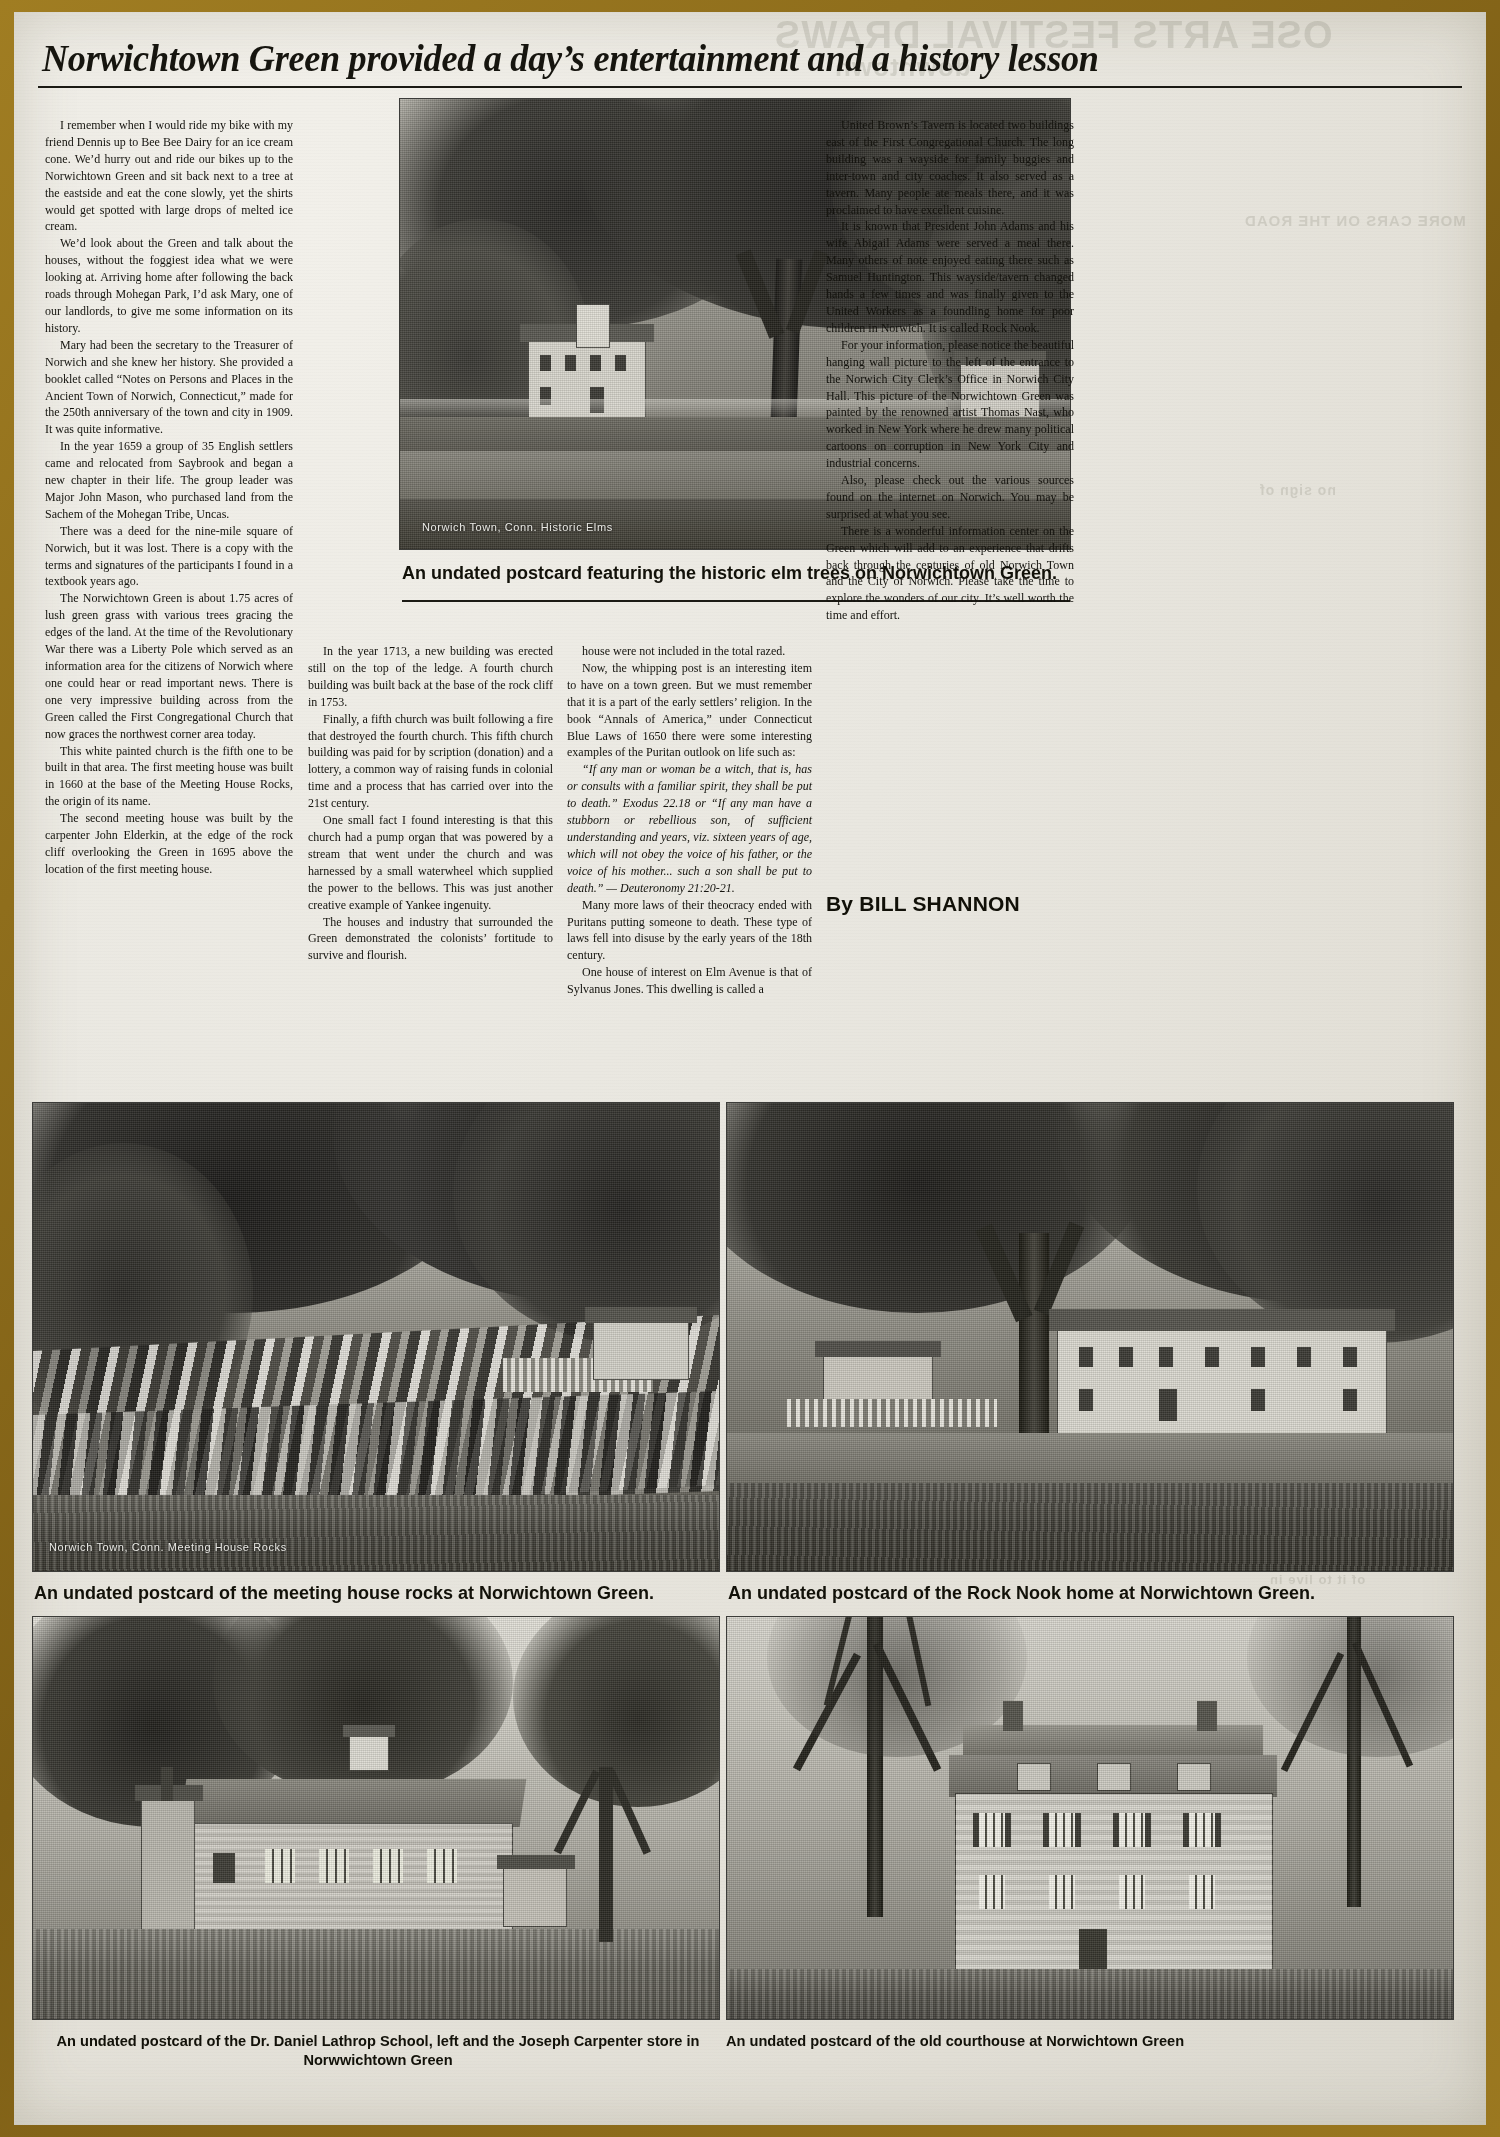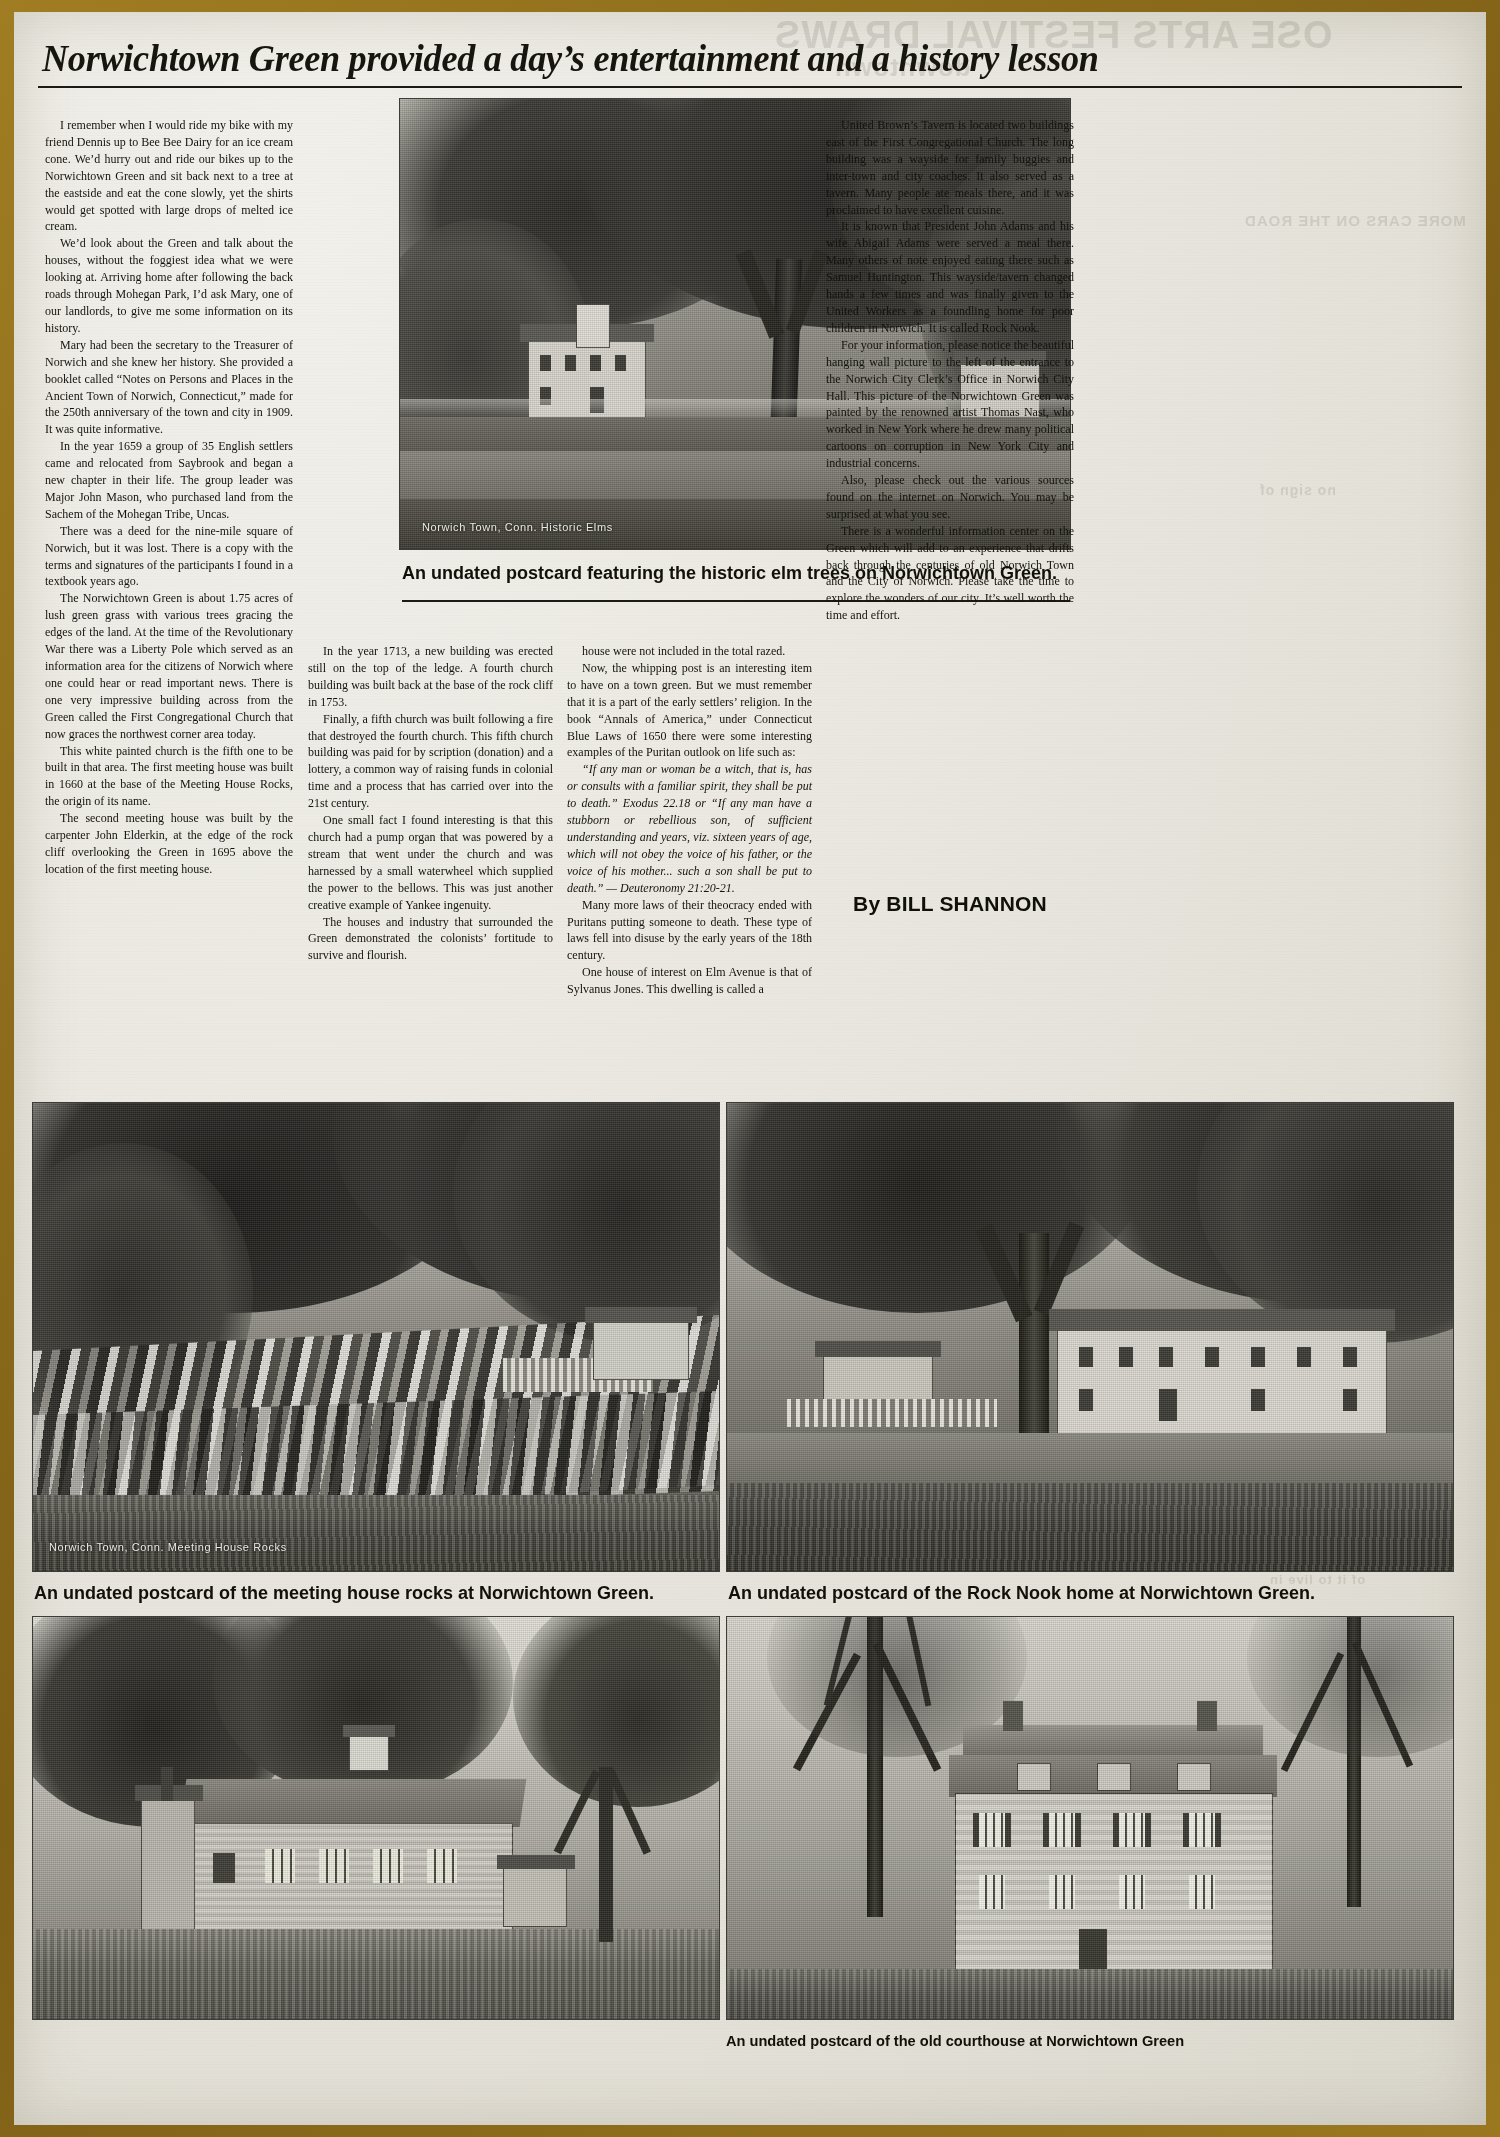--- a/index.html
+++ b/index.html
@@ -80,21 +80,21 @@
 
   #col1 { left: 31px;  top: 86px;  width: 248px; }
   #col2 { left: 294px; top: 612px; width: 245px; }
   #col3 { left: 553px; top: 612px; width: 245px; }
   #col4 { left: 812px; top: 86px;  width: 248px; }
 
   #byline {
     position: absolute;
     left: 812px; top: 880px;
     width: 248px;
-    text-align: center;
+    text-align: left;
     font-family: "Liberation Sans", sans-serif;
     font-weight: bold;
     font-size: 21px;
     color: #111008;
     letter-spacing: .2px;
   }
 
   
   .photo {
     position: absolute;
@@ -322,20 +322,21 @@
 
       <div class="band" style="top:312px; height:96px; background:linear-gradient(180deg,#8c8a81 0%,#6d6b62 40%,#55534b 100%);"></div>
       <div class="band" style="top:312px; height:96px;
            background-image: repeating-linear-gradient(90deg, rgba(255,255,255,.10) 0 3px, rgba(0,0,0,.14) 3px 7px);"></div>
 
       <div class="trunk" style="left:566px; top:150px; width:14px; height:175px; background:#2c2b24;"></div>
       <div class="trunk" style="left:540px; top:150px; width:8px; height:90px; background:#2c2b24; transform:rotate(26deg);"></div>
       <div class="trunk" style="left:592px; top:150px; width:8px; height:90px; background:#2c2b24; transform:rotate(-24deg);"></div>
       <div class="grain"></div>
     </div>
+    <div class="pcap pcap-sm" style="left:22px; top:2020px; width:684px; text-align:center;">An undated postcard of the Dr. Daniel Lathrop School, left and the Joseph Carpenter store in Norwwichtown Green</div>
 
     <div class="photo" id="ph-court" style="left:712px; top:1604px; width:728px; height:404px;">
       <div class="sky" style="background:linear-gradient(180deg,#d9d7cf 0%,#c6c4bb 25%,#a9a79e 55%,#8d8b82 80%,#76746c 100%);"></div>
 
       <div class="trunk" style="left:140px; top:0px; width:16px; height:300px; background:linear-gradient(90deg,#17160f,#3c3b33,#17160f);"></div>
       <div class="trunk" style="left:96px; top:30px; width:8px; height:130px; background:#23221b; transform:rotate(28deg);"></div>
       <div class="trunk" style="left:176px; top:20px; width:8px; height:140px; background:#23221b; transform:rotate(-26deg);"></div>
       <div class="trunk" style="left:110px; top:-20px; width:6px; height:110px; background:#2a2921; transform:rotate(14deg);"></div>
       <div class="trunk" style="left:188px; top:-10px; width:6px; height:100px; background:#2a2921; transform:rotate(-12deg);"></div>
       <div class="trunk" style="left:620px; top:0px; width:14px; height:290px; background:linear-gradient(90deg,#18170f,#3d3c34,#18170f);"></div>

